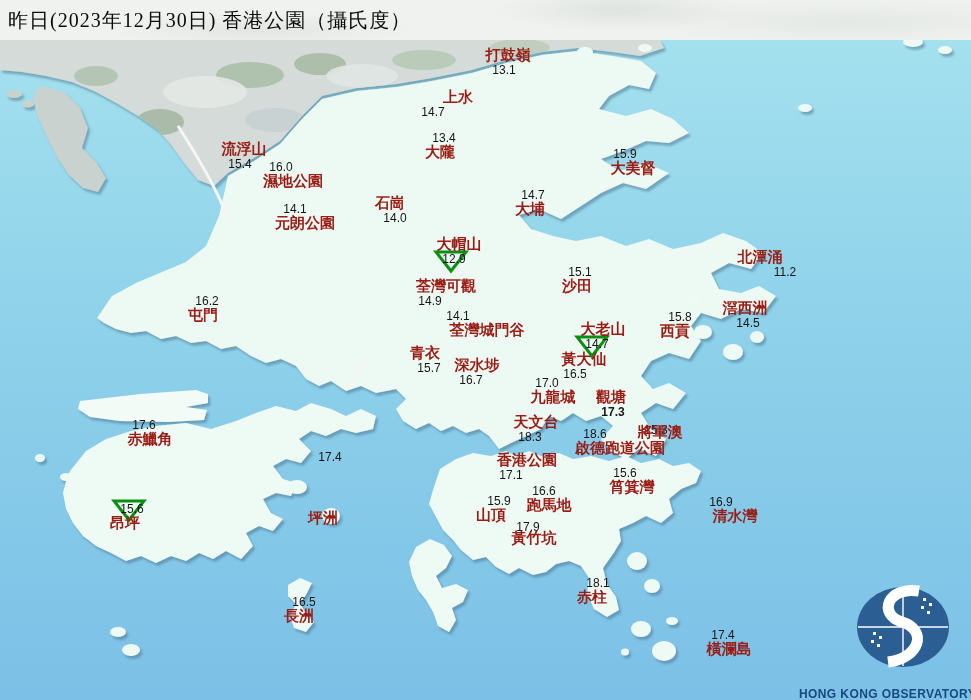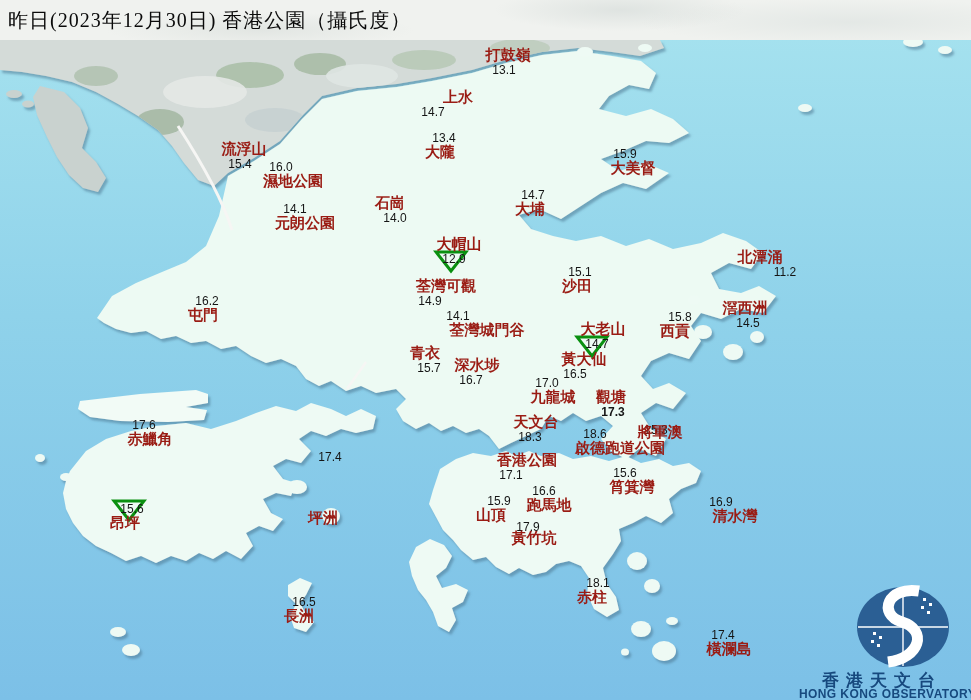--- a/index.html
+++ b/index.html
@@ -316,17 +316,16 @@
         <rect x="130" y="28" width="3" height="3"></rect>
           <rect x="136" y="33" width="3" height="3"></rect>
         <rect x="128" y="36" width="3" height="3"></rect>
           <rect x="134" y="41" width="3" height="3"></rect>
         <rect x="84" y="74" width="3" height="3"></rect>
           <rect x="78" y="70" width="3" height="3"></rect>
         <rect x="86" y="66" width="3" height="3"></rect>
           <rect x="80" y="62" width="3" height="3"></rect>
       </g>
     </svg>
-    <div class="zh">香港天文台</div>
     <div class="en">HONG KONG OBSERVATORY</div>
   </div>
 
 </div>
 
 </body></html>

